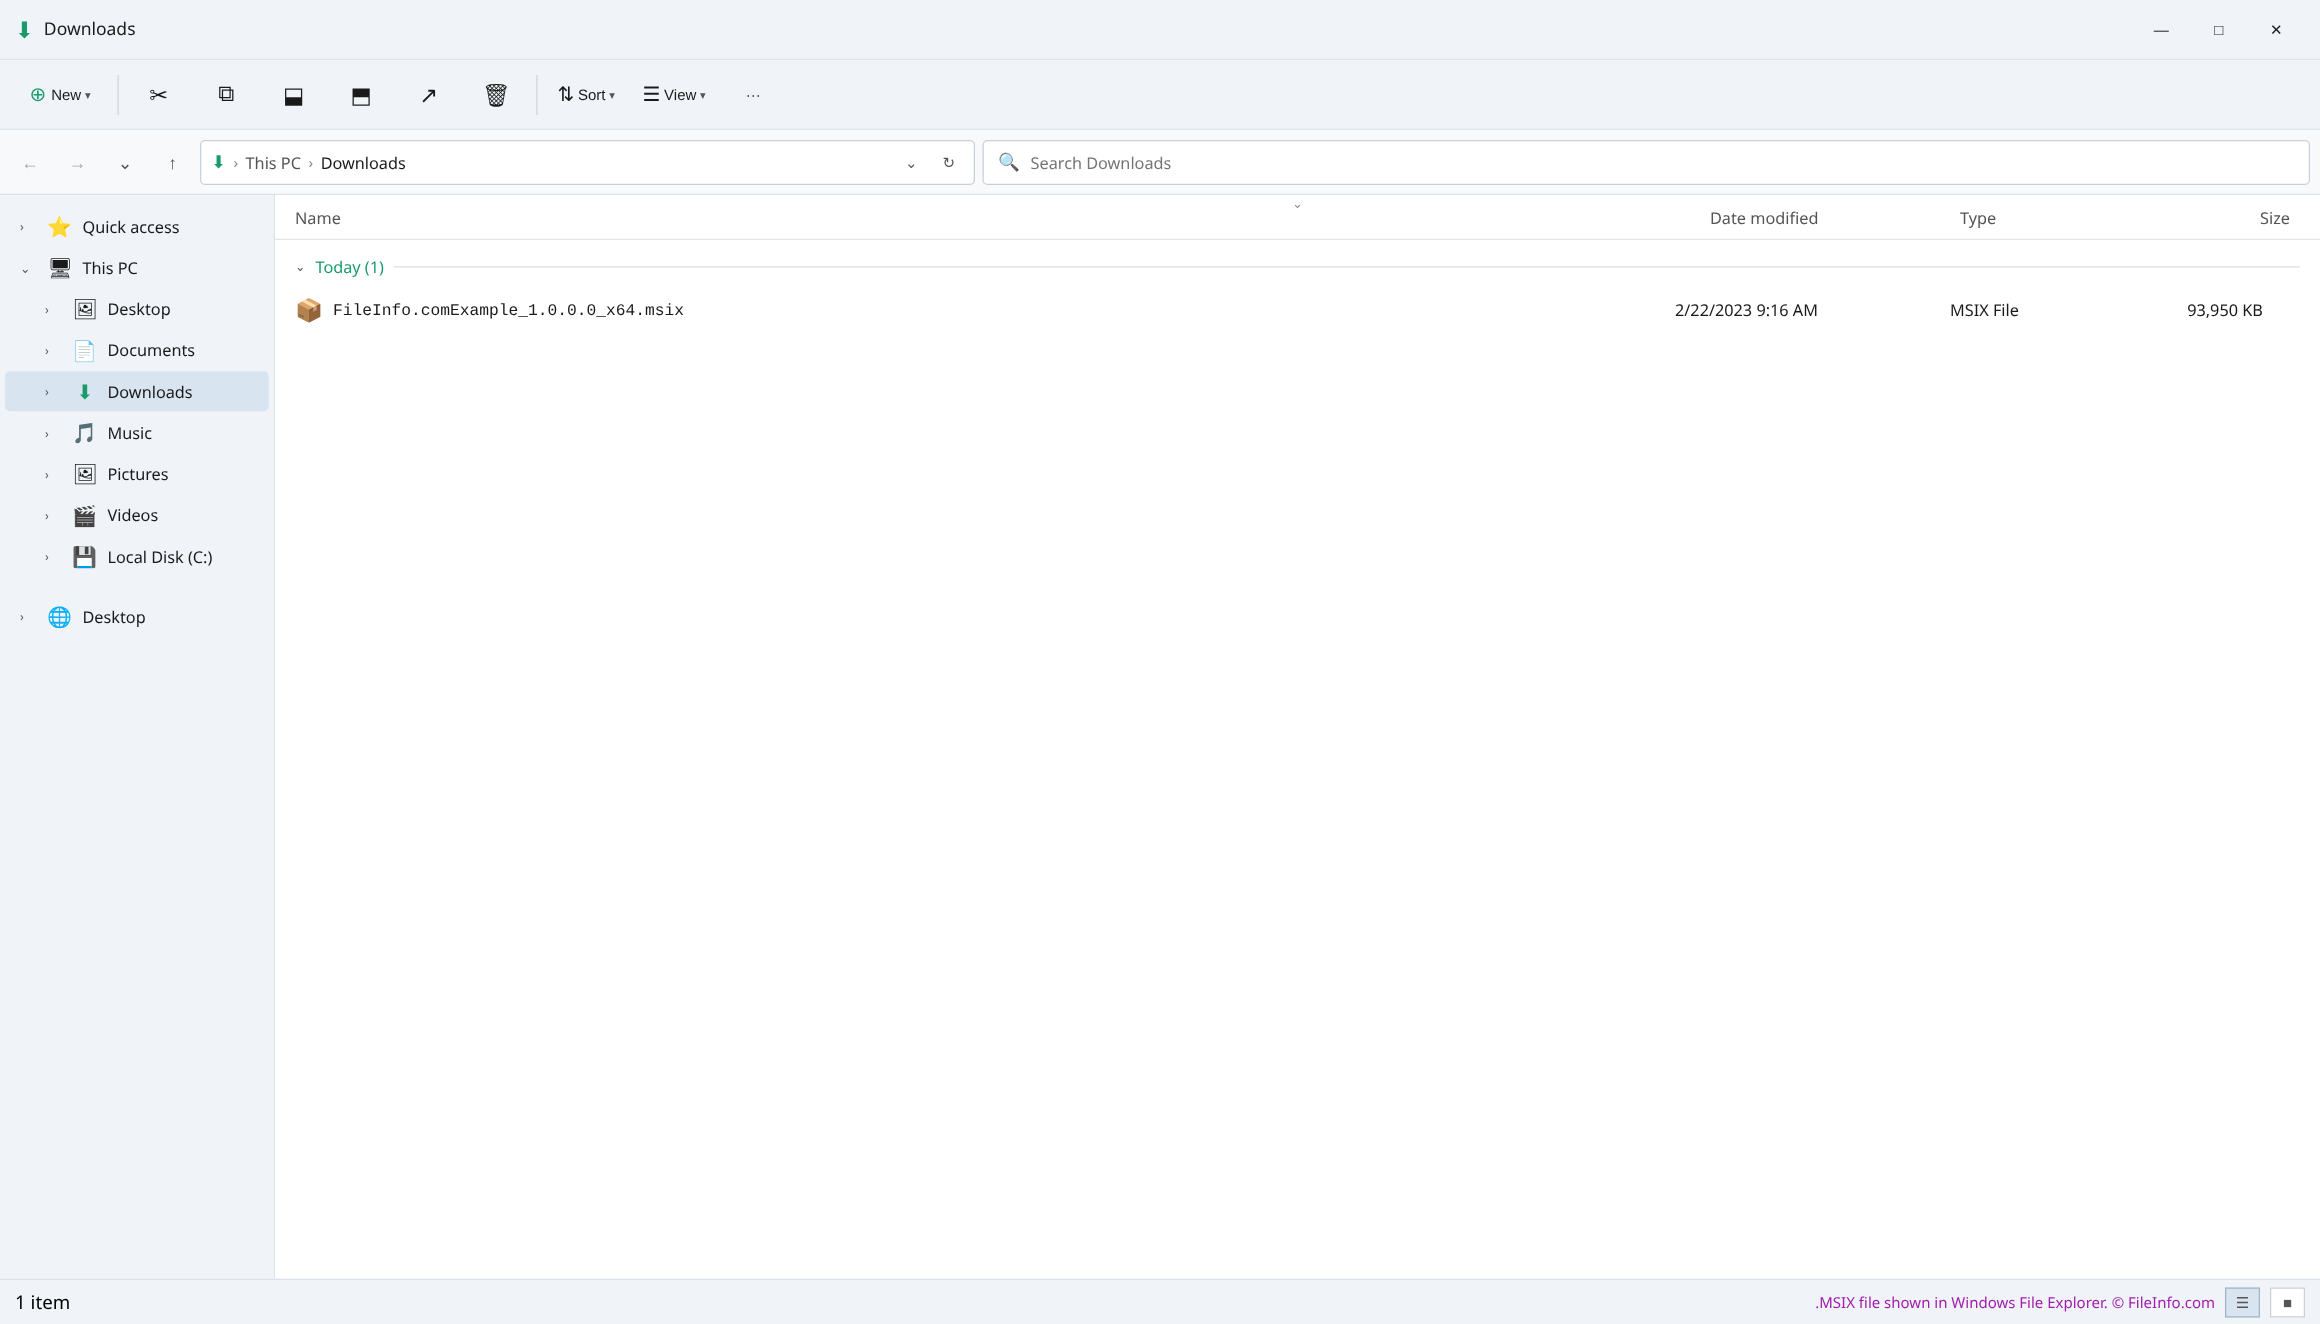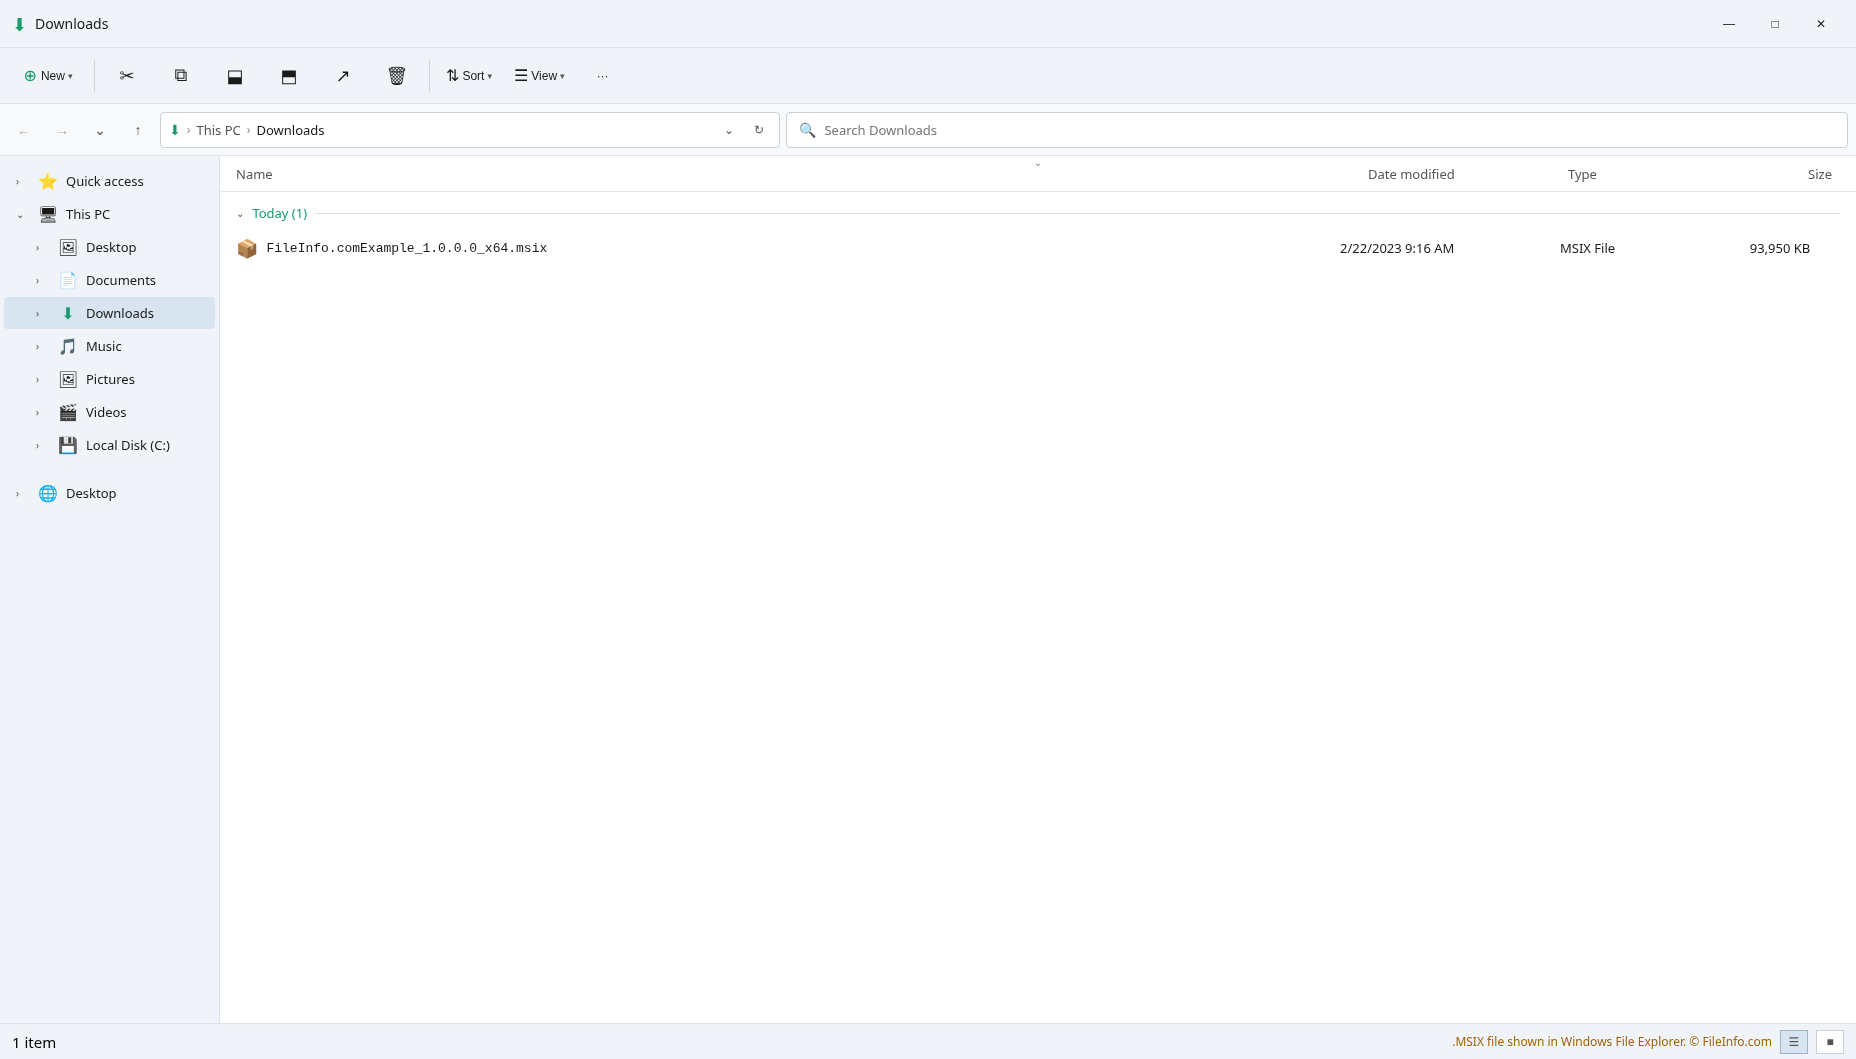--- a/index.html
+++ b/index.html
@@ -296,21 +296,21 @@
       border-top: 1px solid #dde3ea;
       padding: 4px 12px;
       height: 36px;
     }
     .status-text { font-size: 15px; color: #000000; }
     .status-right {
       display: flex;
       align-items: center;
       gap: 8px;
     }
-    .status-copyright { font-size: 12px; color: #a16207; }
+    .status-copyright { font-size: 12px; color: #a21caf; }
     .view-btn {
       width: 28px;
       height: 24px;
       border: 1px solid #c8d0d8;
       background: white;
       cursor: pointer;
       display: flex;
       align-items: center;
       justify-content: center;
       font-size: 12px;

